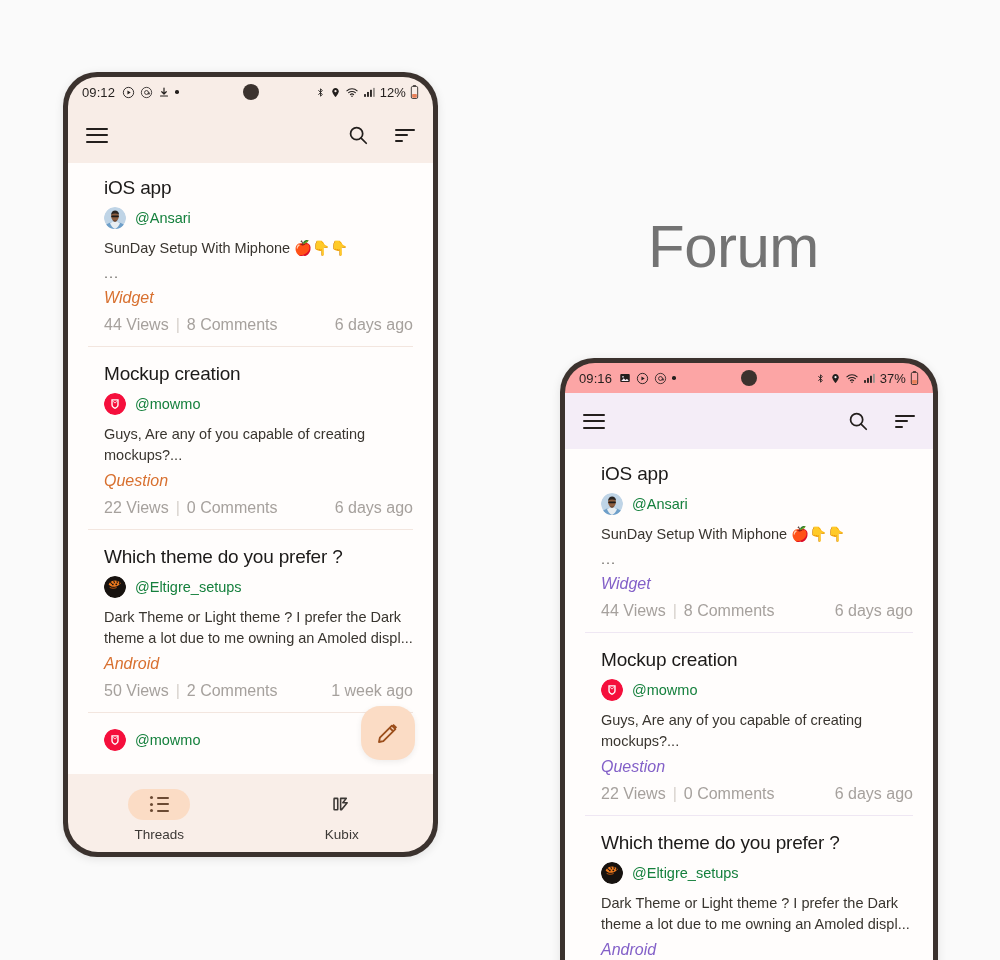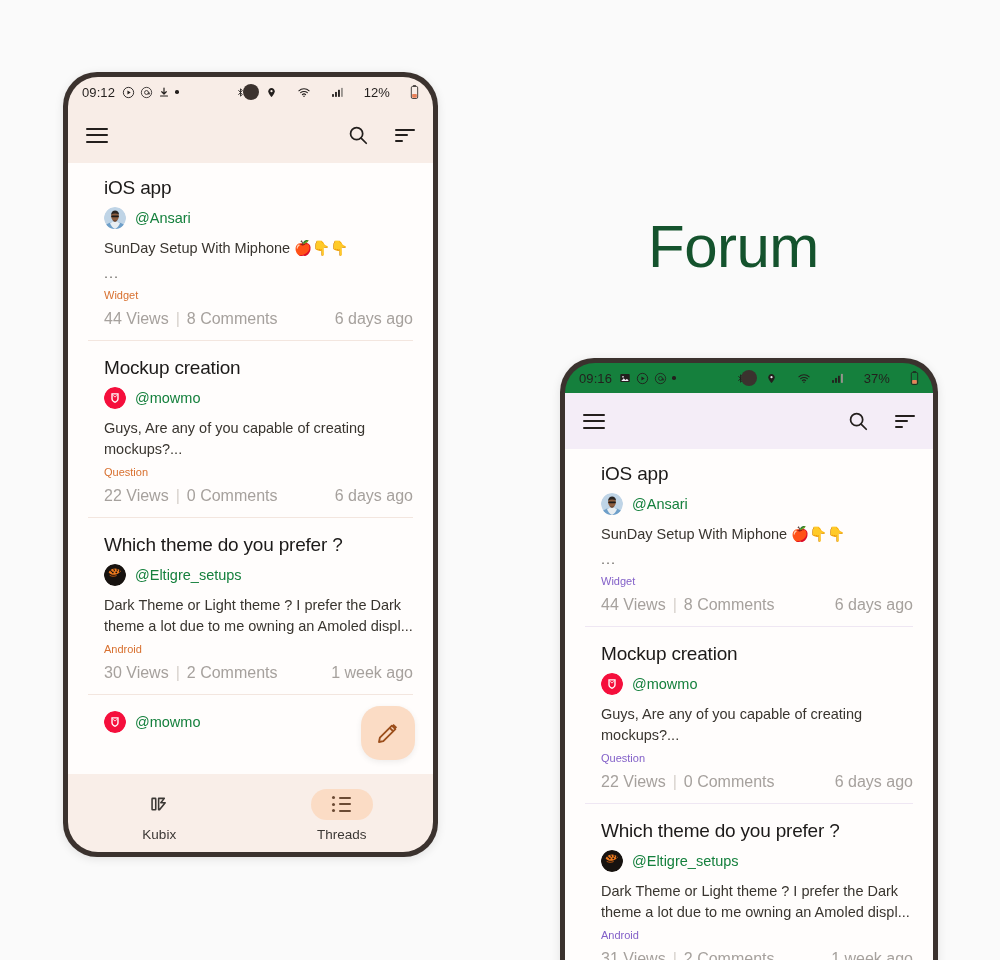--- a/index.html
+++ b/index.html
@@ -35,21 +35,21 @@
     position: relative;
     height: 30px;
     flex: 0 0 30px;
     display: flex; align-items: center;
     padding: 0 14px;
     font-size: 12.5px;
     color: #231F1D;
     letter-spacing: .1px;
   }
   .sb-left { display: flex; align-items: center; gap: 5px; }
-  .sb-right { display: flex; align-items: center; gap: 20px; margin-left: auto; }
+  .sb-right { display: flex; align-items: center; gap: 4px; margin-left: auto; }
   .sb-time { font-size: 13px; margin-right: 2px; }
   .sb-ico { display:inline-flex; align-items:center; justify-content:center; }
   .sb-pct { font-size: 13px; }
   .camera-dot {
     position: absolute; left: 50%; top: 50%;
     transform: translate(-50%, -50%);
     width: 16px; height: 16px; border-radius: 50%;
     background: #3B322E;
   }
   .dot-sm { width: 3.5px; height: 3.5px; border-radius: 50%; background: #231F1D; display:inline-block; }
@@ -81,21 +81,21 @@
   .post-title {
     font-size: 19px; font-weight: 400; color: #1C1A19;
     letter-spacing: -0.2px; margin-bottom: 8px;
   }
   .author-row { display: flex; align-items: center; gap: 9px; margin-bottom: 9px; }
   .avatar { width: 22px; height: 22px; border-radius: 50%; flex:0 0 22px; overflow:hidden; position:relative; }
   .avatar svg { display:block; width:100%; height:100%; }
   .author-name { font-size: 14.5px; color: #15803d; }
   .post-body { font-size: 14.5px; line-height: 21px; color: #39352F; margin-bottom: 6px; }
   .post-ellipsis { font-size: 14.5px; color: #6E6A66; margin-bottom: 8px; letter-spacing:1px;}
-  .post-tag { font-size: 11px; margin-bottom: 9px; }
+  .post-tag { font-size: 16px; margin-bottom: 9px; font-style: italic; }
   .post-meta {
     display: flex; align-items: center;
     font-size: 16px; color: #A6A19D;
     padding-bottom: 12px;
   }
   .post-meta .sep { margin: 0 7px; color: #D6D0CB; }
   .post-meta .time { margin-left: auto; }
   .divider { height: 1px; background: #F3E6DF; margin: 0 0 2px 0; }
   .divider.purple { background: #EFE7F3; }
 
@@ -132,21 +132,21 @@
   .list-ico { width: 19px; display:flex; flex-direction:column; gap:3.5px; }
   .list-ico .lrow { display:flex; align-items:center; gap:4px; }
   .list-ico .ldot { width:3px; height:3px; border-radius:50%; background:#6B4A33; }
   .list-ico .lbar { height:2px; flex:1; background:#6B4A33; border-radius:2px; }
 
   
   .forum-title {
     position: absolute;
     left: 648px; top: 192px;
     font-size: 60px; font-weight: 400;
-    color: #14532d;
+    color: #737373;
     letter-spacing: -0.5px;
   }
 </style>
 </head>
 <body>
 
 <div class="canvas">
 
   <div class="phone" id="phone-left">
     <div class="phone-screen" id="screen-left">
@@ -301,21 +301,21 @@
                   <path d="M6.2 12.4c2.4 1.3 5 1.3 7.6.2" stroke="#C75D10" stroke-width="1" fill="none"></path>
                   <circle cx="9.6" cy="9.2" r="1" fill="#17120F"></circle>
                   <circle cx="13.4" cy="9.1" r="1" fill="#17120F"></circle>
                 </svg>
               </div>
               <span class="author-name">@Eltigre_setups</span>
             </div>
             <div class="post-body">Dark Theme or Light theme ? I prefer the Dark theme a lot due to me owning an Amoled displ...</div>
             <div class="post-tag" style="color: rgb(216, 112, 47);">Android</div>
             <div class="post-meta">
-              <span>30 Views</span>
+              <span>50 Views</span>
               <span class="sep">|</span>
               <span>2 Comments</span>
               <span class="time">1 week ago</span>
             </div>
           </div>
           <div class="divider" style="margin-left: 20px; margin-right: 20px;"></div>
           <div class="post">
             <div class="author-row">
               <div class="avatar">
                 <svg viewBox="0 0 24 24">
@@ -331,59 +331,59 @@
           <div class="fab">
             <svg width="26" height="26" viewBox="0 0 24 24">
               <path d="M4.5 16.3L15.6 5.2l3.2 3.2L7.7 19.5l-4 .8z" fill="none" stroke="#9C4F1C" stroke-width="1.7" stroke-linejoin="round"></path>
               <path d="M13.6 7.2l3.2 3.2" stroke="#9C4F1C" stroke-width="1.7"></path>
               <path d="M15.6 5.2l1.6-1.6 3.2 3.2-1.6 1.6z" fill="#9C4F1C"></path>
             </svg>
           </div>
         </div>
 
       <div class="bottomnav" id="nav-left" style="background: rgb(249, 238, 232);">
-        <div class="navitem">
-          <div class="nav-pill">
-            <svg width="21" height="21" viewBox="0 0 24 24">
-              <rect x="3.5" y="5" width="4.2" height="13" rx="0.6" fill="none" stroke="#3C3835" stroke-width="1.8"></rect>
-              <path d="M11 5h6.5l-4 5h5l-6.5 8h-1z" fill="none" stroke="#3C3835" stroke-width="1.8" stroke-linejoin="round"></path>
-            </svg>
-          </div>
-          <span class="nav-label">Kubix</span>
-        </div>
         <div class="navitem">
           <div class="nav-pill active">
             <span class="list-ico">
               <span class="lrow">
                   <span class="ldot"></span>
                   <span class="lbar"></span>
                 </span>
               <span class="lrow">
                   <span class="ldot"></span>
                   <span class="lbar"></span>
                 </span>
               <span class="lrow">
                   <span class="ldot"></span>
                   <span class="lbar"></span>
                 </span>
             </span>
           </div>
           <span class="nav-label">Threads</span>
         </div>
+        <div class="navitem">
+          <div class="nav-pill">
+            <svg width="21" height="21" viewBox="0 0 24 24">
+              <rect x="3.5" y="5" width="4.2" height="13" rx="0.6" fill="none" stroke="#3C3835" stroke-width="1.8"></rect>
+              <path d="M11 5h6.5l-4 5h5l-6.5 8h-1z" fill="none" stroke="#3C3835" stroke-width="1.8" stroke-linejoin="round"></path>
+            </svg>
+          </div>
+          <span class="nav-label">Kubix</span>
+        </div>
       </div>
 
     </div>
   </div>
 
   <div class="forum-title">Forum</div>
 
   <div class="phone" id="phone-right">
     <div class="phone-screen" id="screen-right">
 
-      <div class="statusbar" id="sb-right" style="background: #15803d; align-items: center;">
+      <div class="statusbar" id="sb-right" style="background: #fca5a5; align-items: center;">
         <div class="sb-left">
           <span class="sb-time">09:16</span>
           <span class="sb-ico">
             <svg width="12" height="12" viewBox="0 0 24 24">
                 <rect x="2.5" y="4" width="19" height="16" rx="2" fill="#231F1D"></rect>
                 <circle cx="8" cy="9.5" r="1.7" fill="#F4EDF7"></circle>
                 <path d="M4.5 18l5-5.5 3.5 3.5 3-2.5 3.5 4.5z" fill="#F4EDF7"></path>
               </svg>
           </span>
           <span class="sb-ico">

